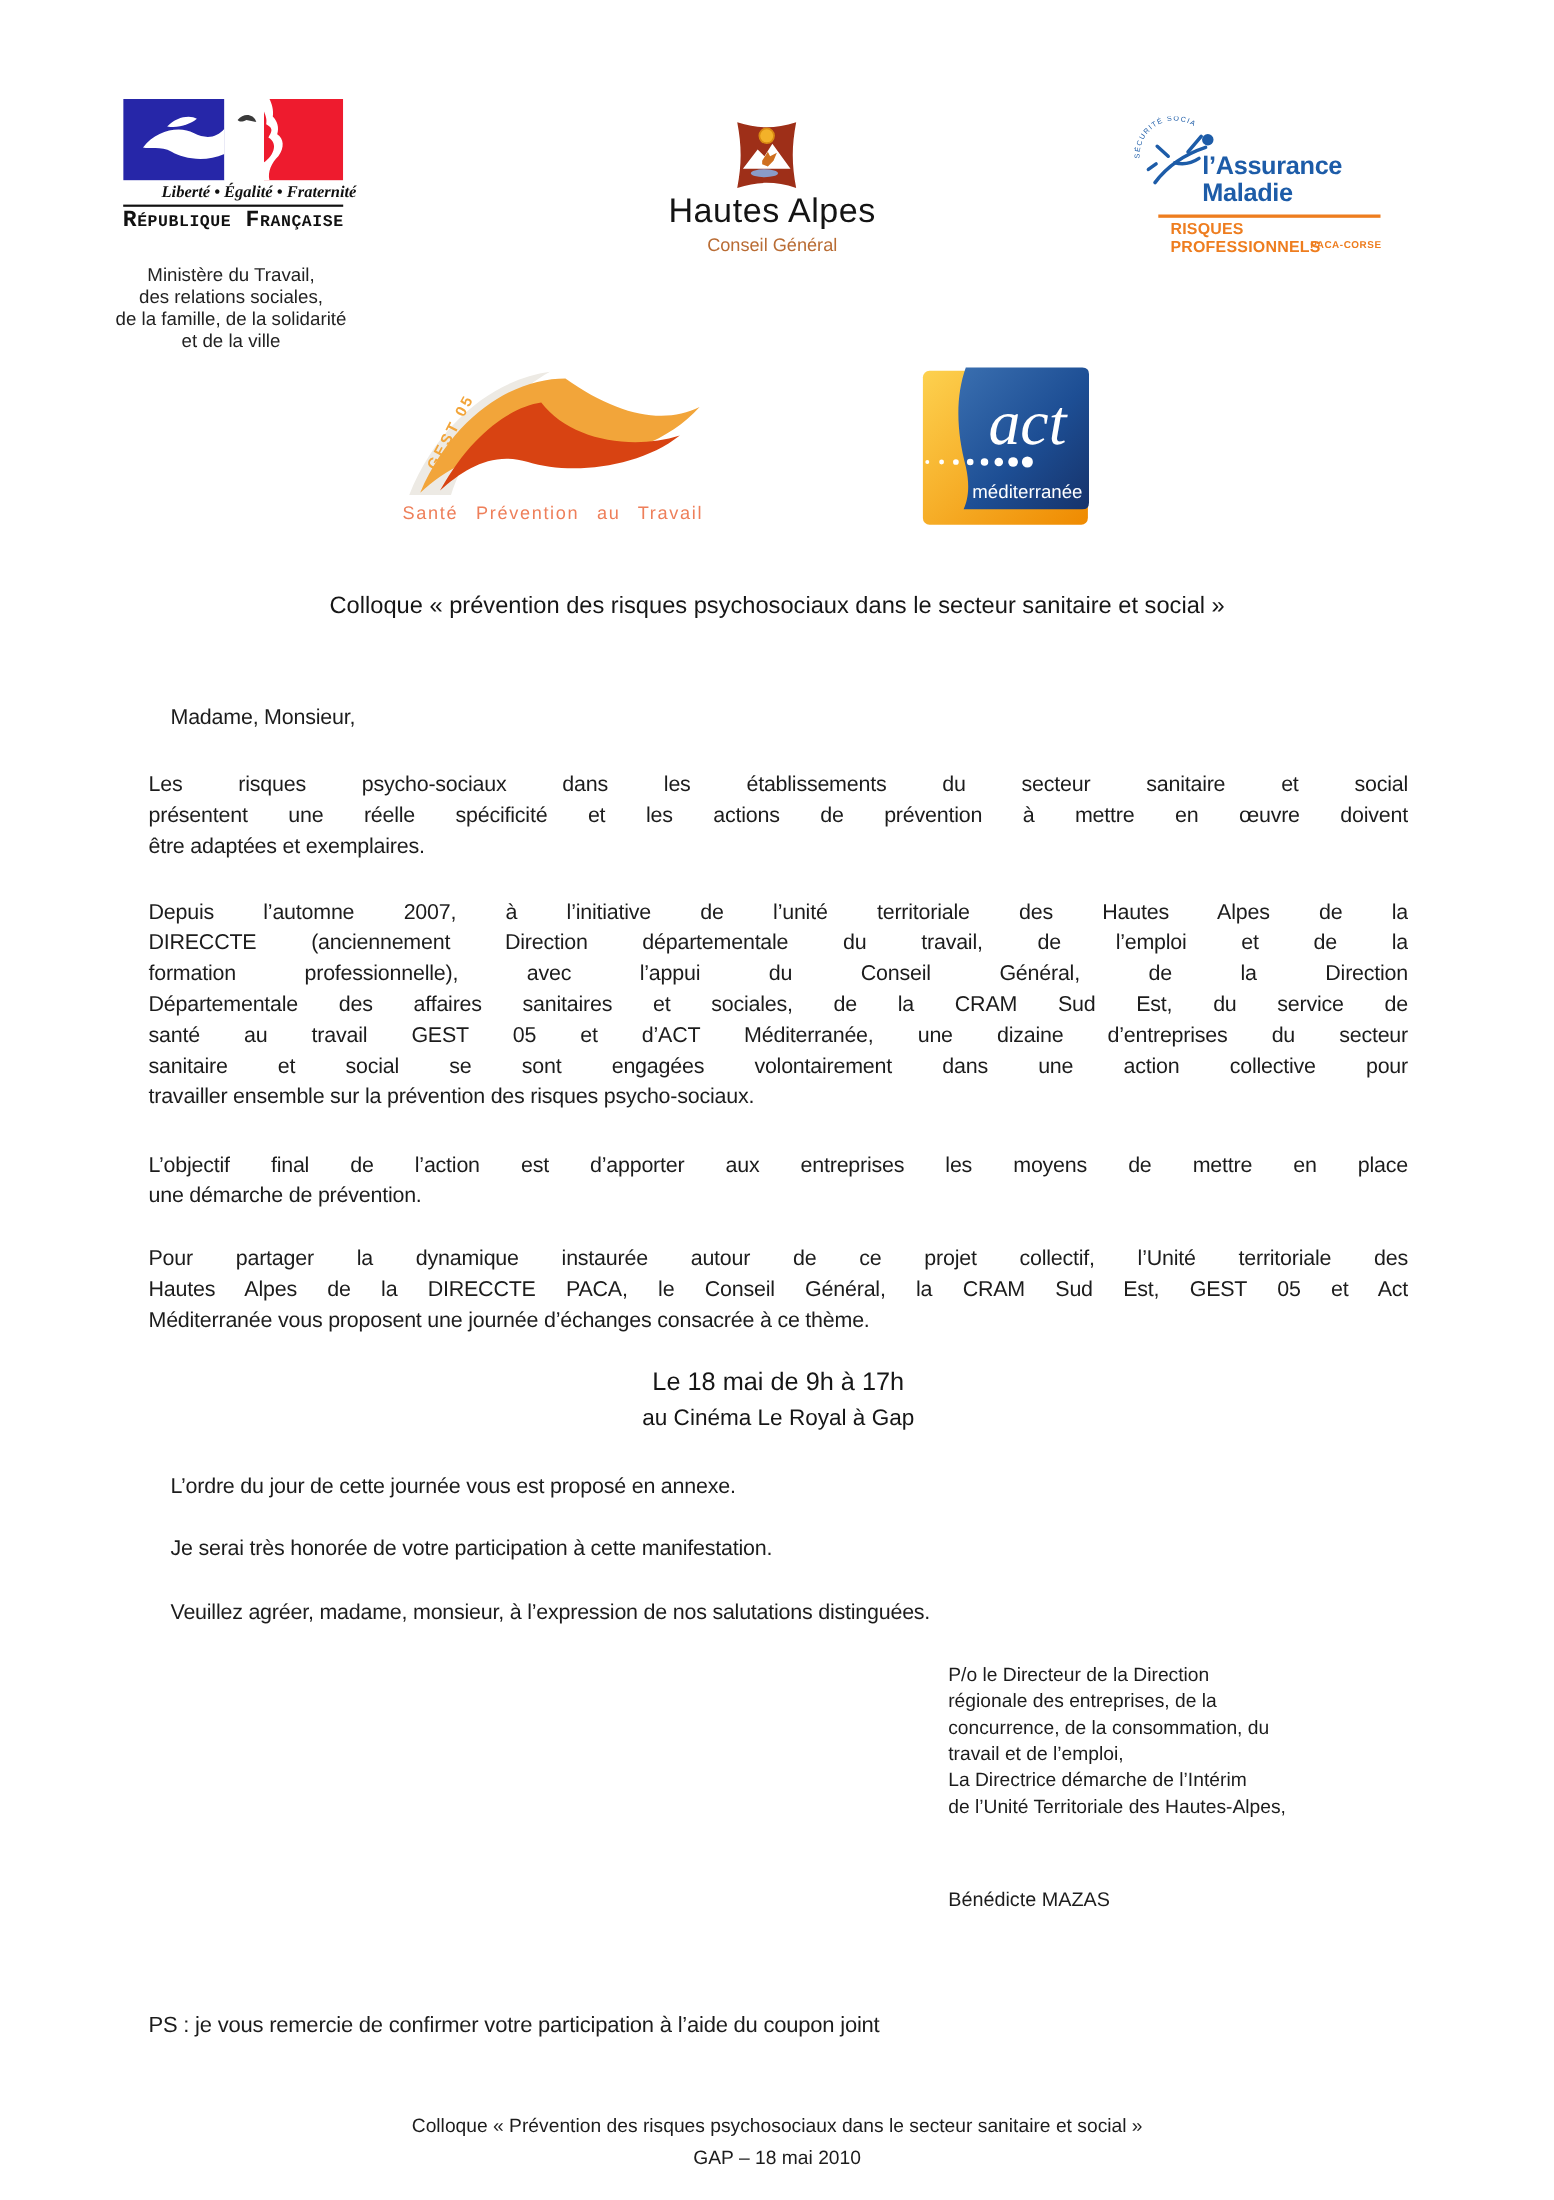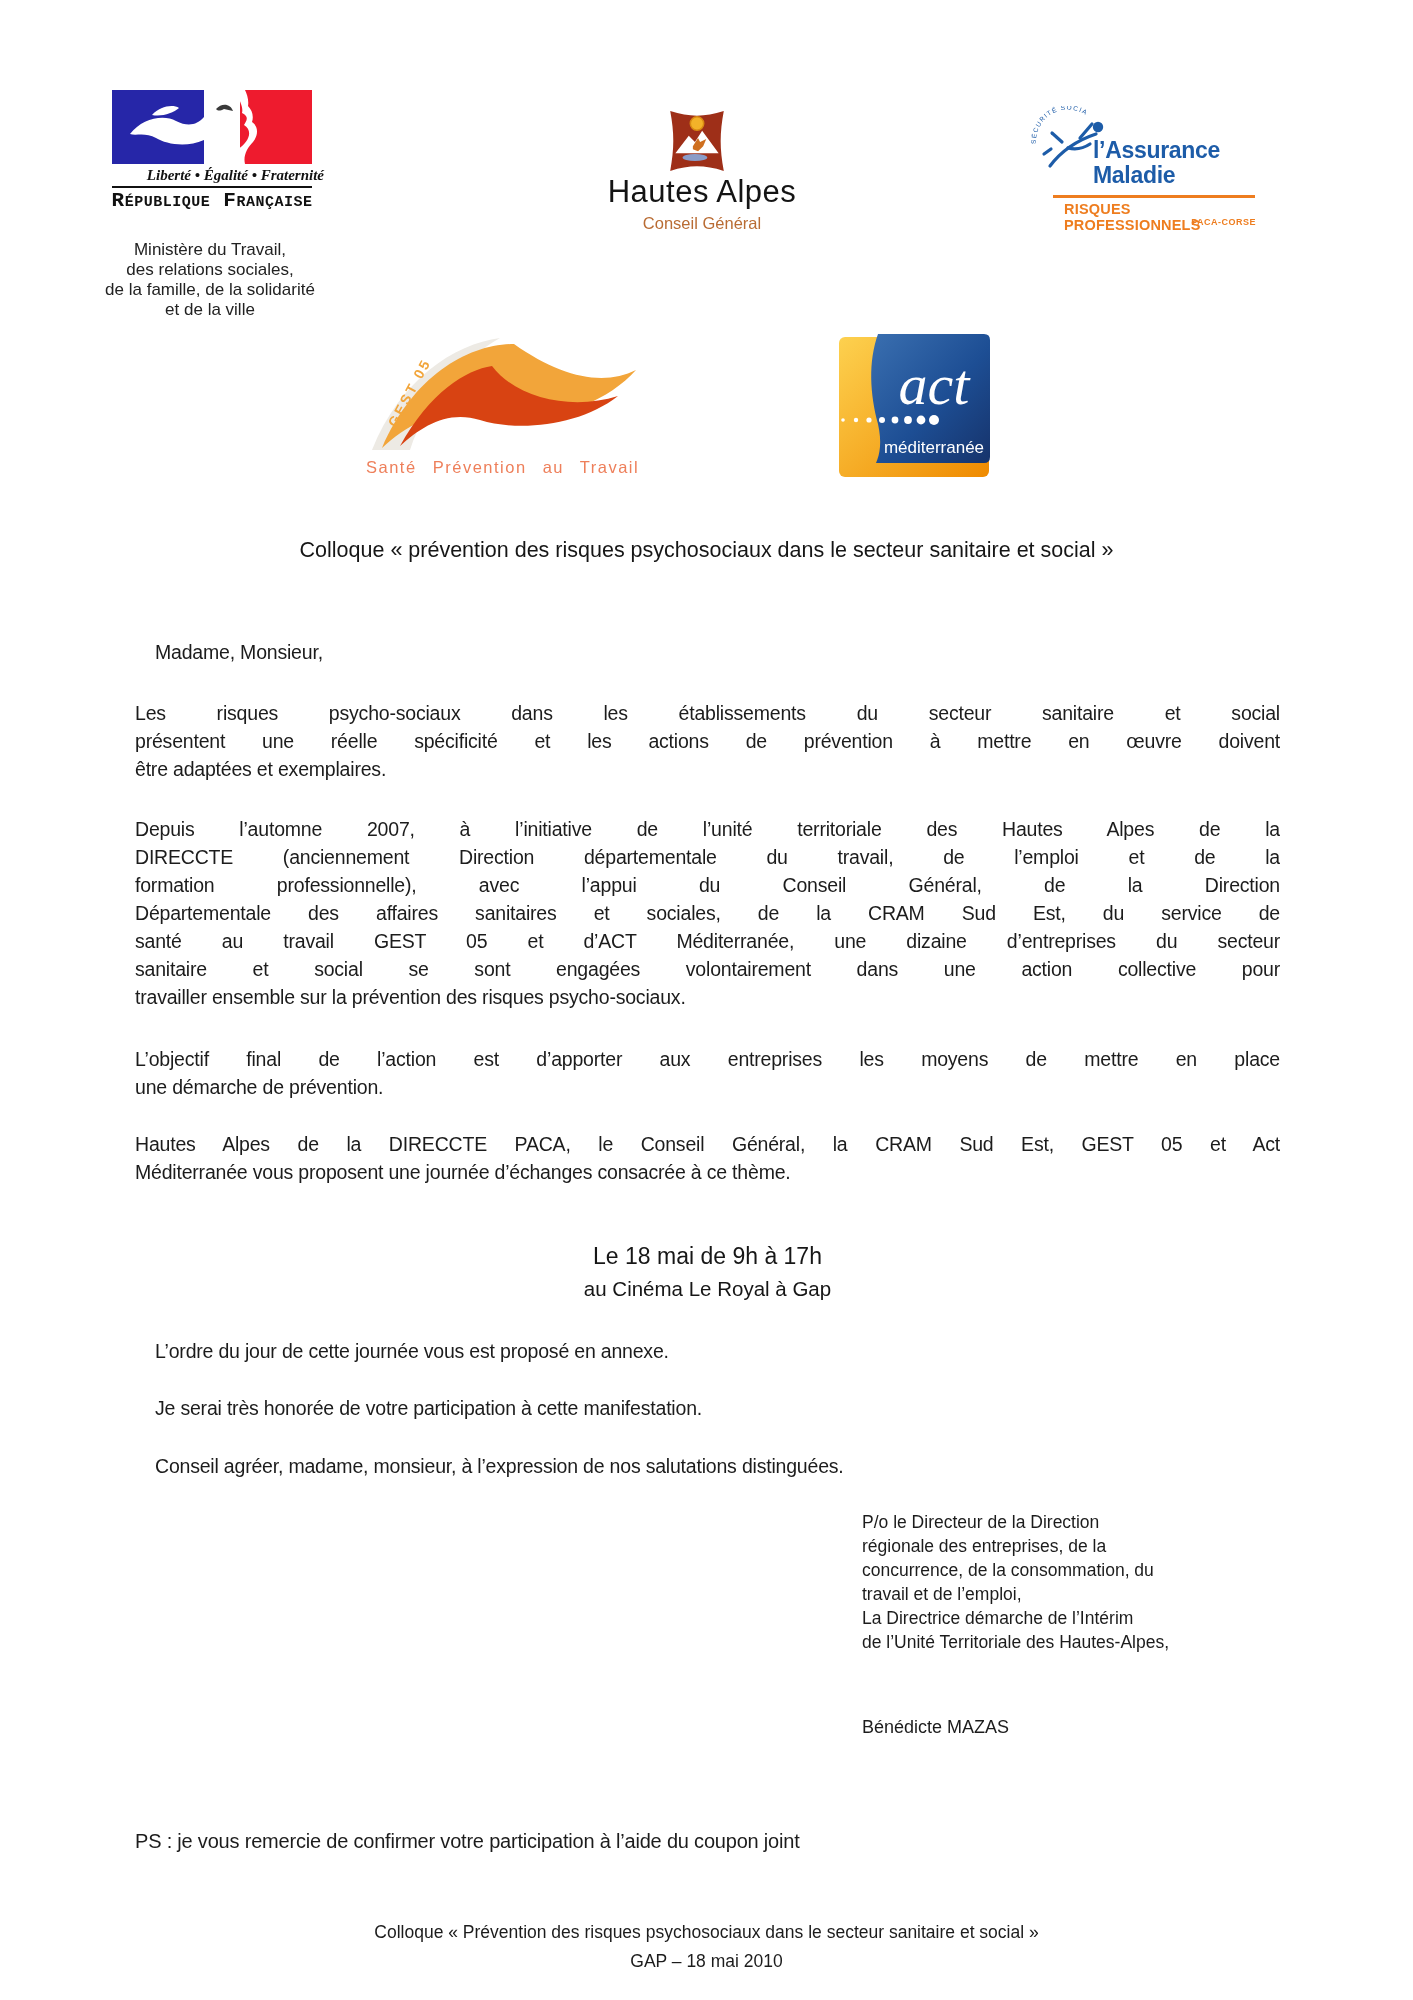--- a/index.html
+++ b/index.html
@@ -171,32 +171,33 @@
   <div class="jline">sanitaire et social se sont engagées volontairement dans une action collective pour</div>
   <div class="lline">travailler ensemble sur la prévention des risques psycho-sociaux.</div>
 </div>
 
 <div class="para" style="top:1045px">
   <div class="jline">L’objectif final de l’action est d’apporter aux entreprises les moyens de mettre en place</div>
   <div class="lline">une démarche de prévention.</div>
 </div>
 
 <div class="para" style="top:1130px">
+  <div class="jline">Pour partager la dynamique instaurée autour de ce projet collectif, l’Unité territoriale des</div>
   <div class="jline">Hautes Alpes de la DIRECCTE PACA, le Conseil Général, la CRAM Sud Est, GEST 05 et Act</div>
   <div class="lline">Méditerranée vous proposent une journée d’échanges consacrée à ce thème.</div>
 </div>
 
 <div class="event">
   <div class="event-date">Le 18 mai de 9h à 17h</div>
   <div class="event-place">au Cinéma Le Royal à Gap</div>
 </div>
 
 <div class="single" style="top:1340px">L’ordre du jour de cette journée vous est proposé en annexe.</div>
 <div class="single" style="top:1397px">Je serai très honorée de votre participation à cette manifestation.</div>
-<div class="single" style="top:1455px">Conseil agréer, madame, monsieur, à l’expression de nos salutations distinguées.</div>
+<div class="single" style="top:1455px">Veuillez agréer, madame, monsieur, à l’expression de nos salutations distinguées.</div>
 
 <div class="signature">
   <div>P/o le Directeur de la Direction</div>
   <div>régionale des entreprises, de la</div>
   <div>concurrence, de la consommation, du</div>
   <div>travail et de l’emploi,</div>
   <div>La Directrice démarche de l’Intérim</div>
   <div>de l’Unité Territoriale des Hautes-Alpes,</div>
 </div>
 

